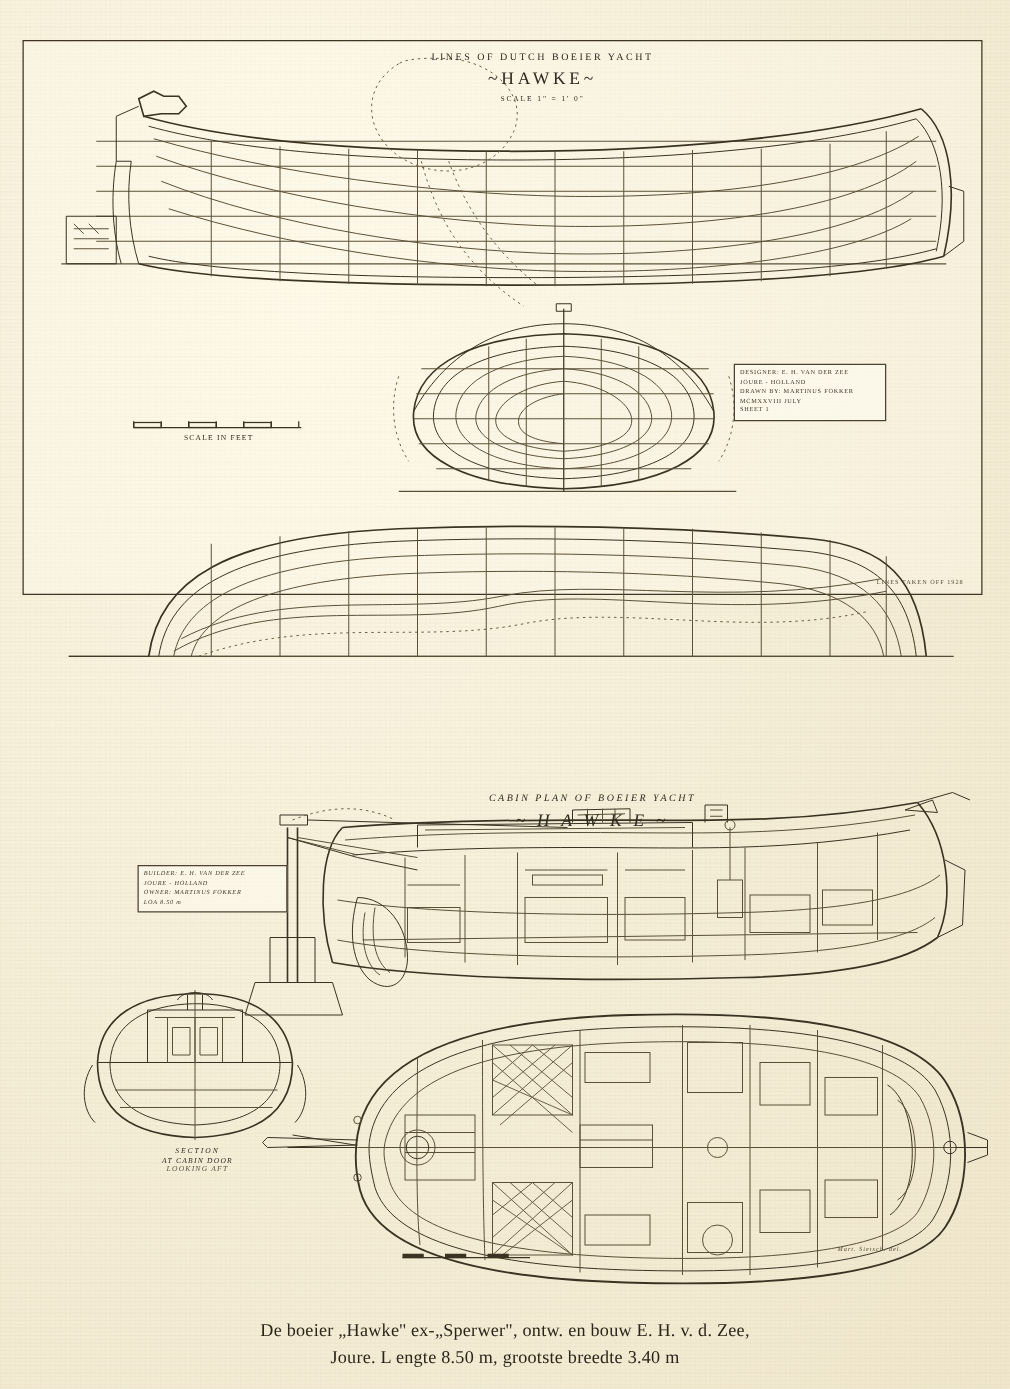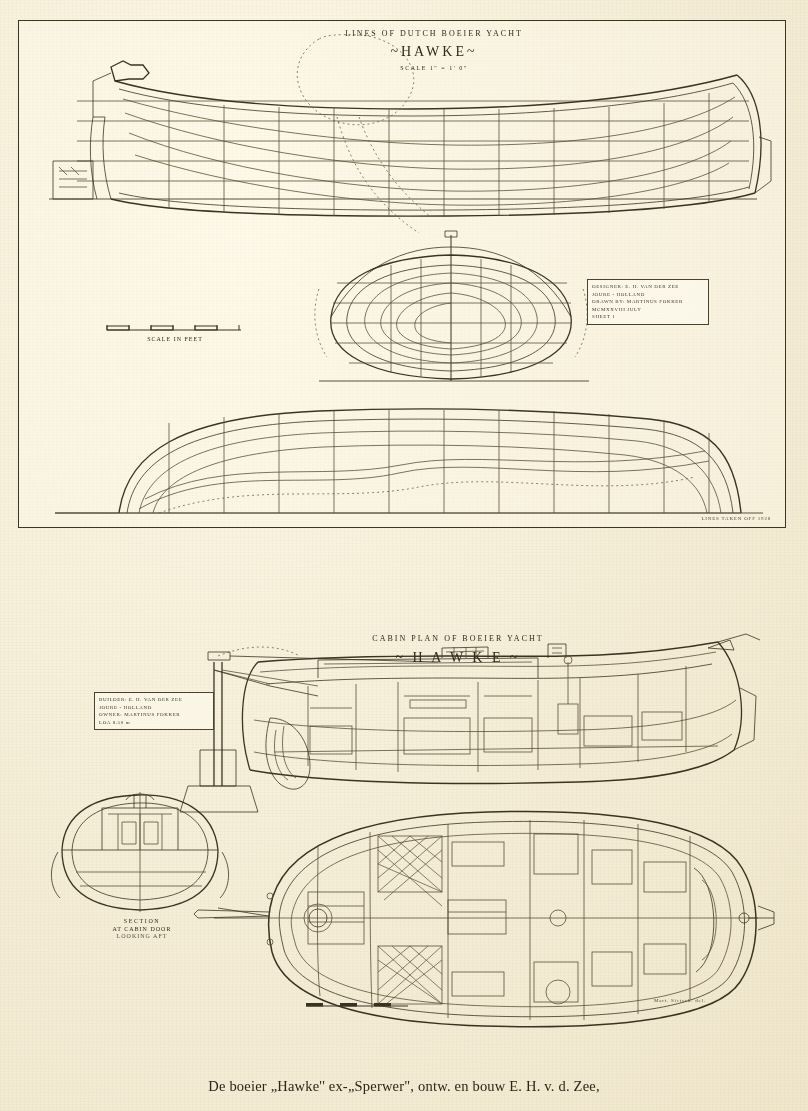--- a/index.html
+++ b/index.html
@@ -22,40 +22,40 @@
       repeating-linear-gradient(0deg, rgba(120,100,60,0.028) 0 1px, rgba(0,0,0,0) 1px 3px),
       repeating-linear-gradient(90deg, rgba(120,100,60,0.02) 0 1px, rgba(0,0,0,0) 1px 4px);
     pointer-events:none;
   }
   .plate{
     position:absolute;
     box-sizing:border-box;
   }
   
   #plate-lines{
-    left:18px;top:20px;width:768px;height:508px;
+    left:18px;top:32px;width:768px;height:444px;
     border:1.4px solid #3d3422;
     background:rgba(255,252,238,0.35);
   }
   .ink{stroke:#3b3322;fill:none;}
   .ink-thin{stroke:#5a5038;fill:none;}
   .ink-dot{stroke:#6d6144;fill:none;stroke-dasharray:2 3;}
   .caption-blk{
     position:absolute;text-align:center;line-height:1.25;
   }
   .tiny2{font-size:6px;letter-spacing:1px;}
   .lbl-box{
     position:absolute;border:1px solid #4a4130;
     background:rgba(255,253,242,0.55);
     font-size:5px;line-height:1.5;letter-spacing:.6px;
     padding:3px 4px;color:#3e3625;
   }
   
   #plate-cabin{
-    left:18px;top:600px;width:768px;height:430px;
+    left:34px;top:600px;width:768px;height:430px;font-style:italic;
   }
   .footer{
     position:absolute;left:0;right:0;bottom:14px;
     text-align:center;font-size:14.5px;line-height:1.45;
     color:#2b2519;letter-spacing:.2px;
   }
   .smallsig{
     position:absolute;font-size:5px;letter-spacing:.8px;color:#554a33;
   }
   .hdr-title{font-size:8px;letter-spacing:2px;}
@@ -441,14 +441,15 @@
       <div class="tiny2" style="letter-spacing:1.6px;">SECTION</div>
       <div class="tiny2">AT  CABIN  DOOR</div>
       <div class="tiny2" style="opacity:.8;">LOOKING  AFT</div>
     </div>
 
     <div class="smallsig" style="left:636px;top:398px;">Mart. Sietsch. del.</div>
   </div>
 
   <div class="footer">
     <div>De boeier „Hawke'' ex-„Sperwer", ontw. en bouw E. H. v. d. Zee,</div>
+    <div>Joure. L engte 8.50 m, grootste breedte 3.40 m</div>
   </div>
 </div>
 
 </body></html>

